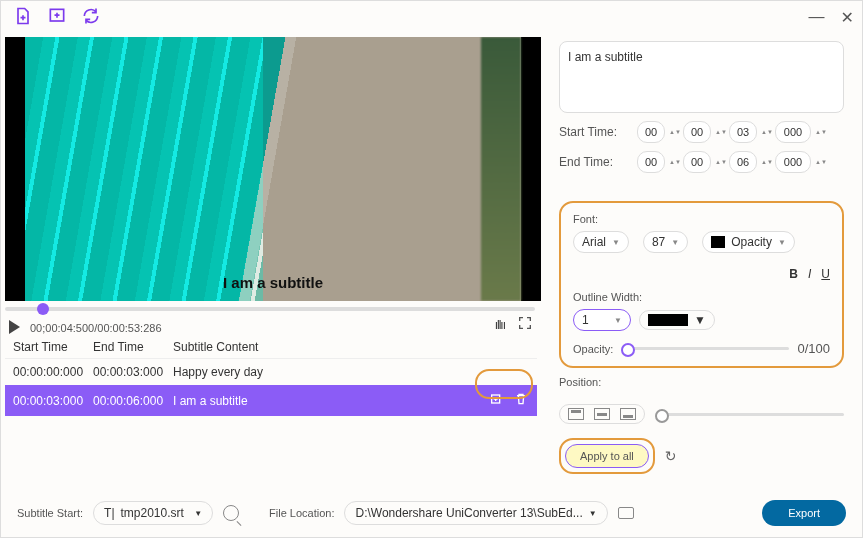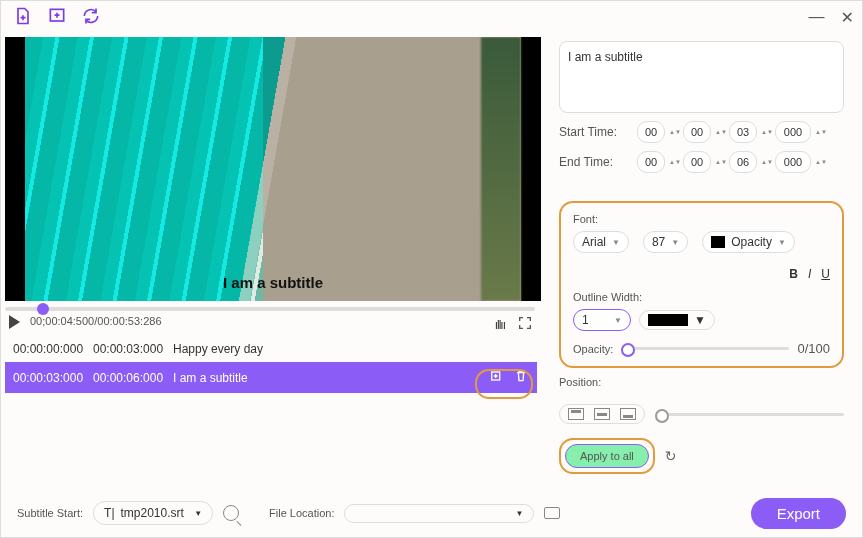--- a/index.html
+++ b/index.html
@@ -12,21 +12,21 @@
 .main{display:flex;height:calc(100% - 32px - 48px)}
 .left{width:544px;display:flex;flex-direction:column;padding:4px 8px 0 4px}
 .video{width:536px;height:264px;background:linear-gradient(90deg,#000 0 20px,#0000 20px calc(100% - 20px),#000 calc(100% - 20px));position:relative;overflow:hidden}
 .beach{position:absolute;inset:0 20px;background:linear-gradient(100deg,#0c9b8f 0 48%,#b8b1a4 48% 50%,#a99f8f 50% 100%);}
 .wave{position:absolute;left:0;width:48%;top:0;bottom:0;background:repeating-linear-gradient(100deg,#1aa89c 0 18px,#2bb8ac 18px 30px,#d8f0ea 30px 34px);mix-blend-mode:overlay;opacity:.9}
 .coast{position:absolute;right:0;top:0;width:40px;height:100%;background:linear-gradient(180deg,#3a5a3a,#6a7a4a);filter:blur(1px)}
 .subtitle-overlay{position:absolute;left:50%;transform:translateX(-50%);bottom:10px;font-weight:bold;color:#111;font-size:15px}
 .seek{width:530px;margin:6px 0 2px;display:flex;align-items:center}
 .seek-track{flex:1;height:4px;background:#ddd;border-radius:2px;position:relative}
 .seek-track::after{content:"";position:absolute;left:6%;top:-4px;width:12px;height:12px;background:#8b5cf6;border-radius:50%}
-.controls{display:flex;align-items:flex-start;gap:10px;padding:2px 4px}
+.controls{display:flex;align-items:flex-end;gap:10px;padding:2px 4px}
 .play{width:0;height:0;border-style:solid;border-width:7px 0 7px 11px;border-color:transparent transparent transparent #444;cursor:pointer}
 .time{color:#555;font-size:11px}
 .right-controls{margin-left:auto;display:flex;gap:12px;align-items:center}
 .table-header{display:flex;padding:4px 8px;color:#333;font-size:11px;border-bottom:1px solid #eee}
 .col-start{width:80px}.col-end{width:80px}.col-content{flex:1}
 .row{display:flex;padding:6px 8px;align-items:center;font-size:11px}
 .row.sel{background:#8b5cf6;color:#fff}
 .row.sel *{color:#fff}
 .row-icons{display:flex;gap:8px;margin-left:auto}
 .hl1{position:absolute;border:2px solid #e39a3c;border-radius:14px;pointer-events:none;z-index:5}
@@ -57,30 +57,30 @@
 .slider::after{content:"";position:absolute;left:0;top:-4px;width:10px;height:10px;border:2px solid #8b5cf6;background:#fff;border-radius:50%}
 .opacity-val{font-size:13px;color:#555}
 .position-row{display:flex;gap:10px;align-items:center;margin-top:2px}
 .pos-group{border:1px solid #ddd;border-radius:14px;padding:3px 8px;display:flex;gap:10px}
 .pos-icon{width:16px;height:12px;border:1px solid #888;position:relative}
 .pos-icon::after{content:"";position:absolute;left:2px;right:2px;height:3px;background:#888}
 .pos-top::after{top:1px}.pos-mid::after{top:4px}.pos-bot::after{bottom:1px}
 .pos-slider{flex:1;height:3px;background:#ddd;border-radius:2px;position:relative}
 .pos-slider::after{content:"";position:absolute;left:0;top:-4px;width:10px;height:10px;border:2px solid #999;background:#fff;border-radius:50%}
 .apply-row{display:flex;align-items:center;gap:10px;margin-top:6px}
-.apply-btn{border:1px solid #8b5cf6;color:#555;border-radius:14px;padding:5px 14px;font-size:11px;background:#86efac;cursor:pointer}
+.apply-btn{border:1px solid #8b5cf6;color:#555;border-radius:14px;padding:5px 14px;font-size:11px;background:#fef9c3;cursor:pointer}
 .apply-wrap{border:2px solid #e39a3c;border-radius:14px;padding:4px;display:inline-flex}
 .refresh{font-size:14px;color:#666;cursor:pointer}
 .footer{position:absolute;bottom:0;left:0;right:0;height:48px;border-top:0;display:flex;align-items:center;padding:0 16px;gap:10px}
 .footer .lbl2{color:#555;font-size:11px}
 .file-pill{border:1px solid #ddd;border-radius:12px;padding:4px 10px;display:flex;align-items:center;gap:6px;font-size:11px;min-width:120px}
 .search-icn{width:16px;height:16px;border:1px solid #888;border-radius:50%;position:relative}
 .search-icn::after{content:"";position:absolute;right:-4px;bottom:-4px;width:6px;height:1px;background:#888;transform:rotate(45deg)}
 .folder-icn{width:16px;height:12px;border:1px solid #888;border-radius:2px;position:relative}
-.export-btn{margin-left:auto;background:#8b5cf6;color:#fff;border:none;border-radius:16px;padding:7px 26px;font-size:15px;cursor:pointer}
+.export-btn{margin-left:auto;background:#0369a1;color:#fff;border:none;border-radius:16px;padding:7px 26px;font-size:11px;cursor:pointer}
 </style>
 </head>
 <body>
 
 <div class="titlebar">
   <div class="tool-icons">
     <span><svg viewBox="0 0 24 24" fill="none" stroke="#7c3aed" stroke-width="2">
           <path d="M6 3h8l4 4v14H6z"></path>
           <path d="M12 11v6M9 14h6"></path>
         </svg></span>
@@ -114,20 +114,25 @@
     <div class="controls">
       <div class="play"></div>
       <span class="time">00;00:04:500/00:00:53:286</span>
       <div class="right-controls">
         <span style="letter-spacing:-1px">ıllıı</span>
         <span><svg width="16" height="16" viewBox="0 0 24 24" fill="none" stroke="#555" stroke-width="2">
               <path d="M4 9V4h5M20 9V4h-5M4 15v5h5M20 15v5h-5"></path>
             </svg></span>
       </div>
     </div>
+    <div class="table-header">
+      <div class="col-start">Start Time</div>
+      <div class="col-end">End Time</div>
+      <div class="col-content">Subtitle Content</div>
+    </div>
     <div class="row">
       <div class="col-start">00:00:00:000</div>
       <div class="col-end">00:00:03:000</div>
       <div class="col-content">Happy every day</div>
     </div>
     <div class="row sel">
       <div class="col-start">00:00:03:000</div>
       <div class="col-end">00:00:06:000</div>
       <div class="col-content">I am a subtitle</div>
       <div class="row-icons">
@@ -234,17 +239,18 @@
 <div class="footer">
   <span class="lbl2">Subtitle Start:</span>
   <div class="file-pill">
       <span>T|</span>
       <span>tmp2010.srt</span>
       <span class="caret" style="margin-left:auto;font-size:8px">▼</span>
     </div>
   <div class="search-icn"></div>
   <span class="lbl2" style="margin-left:20px">File Location:</span>
   <div class="file-pill" style="min-width:190px">
+      <span>D:\Wondershare UniConverter 13\SubEd...</span>
       <span class="caret" style="margin-left:auto;font-size:8px">▼</span>
     </div>
   <div class="folder-icn"></div>
   <button class="export-btn">Export</button>
 </div>
 
 </body></html>

